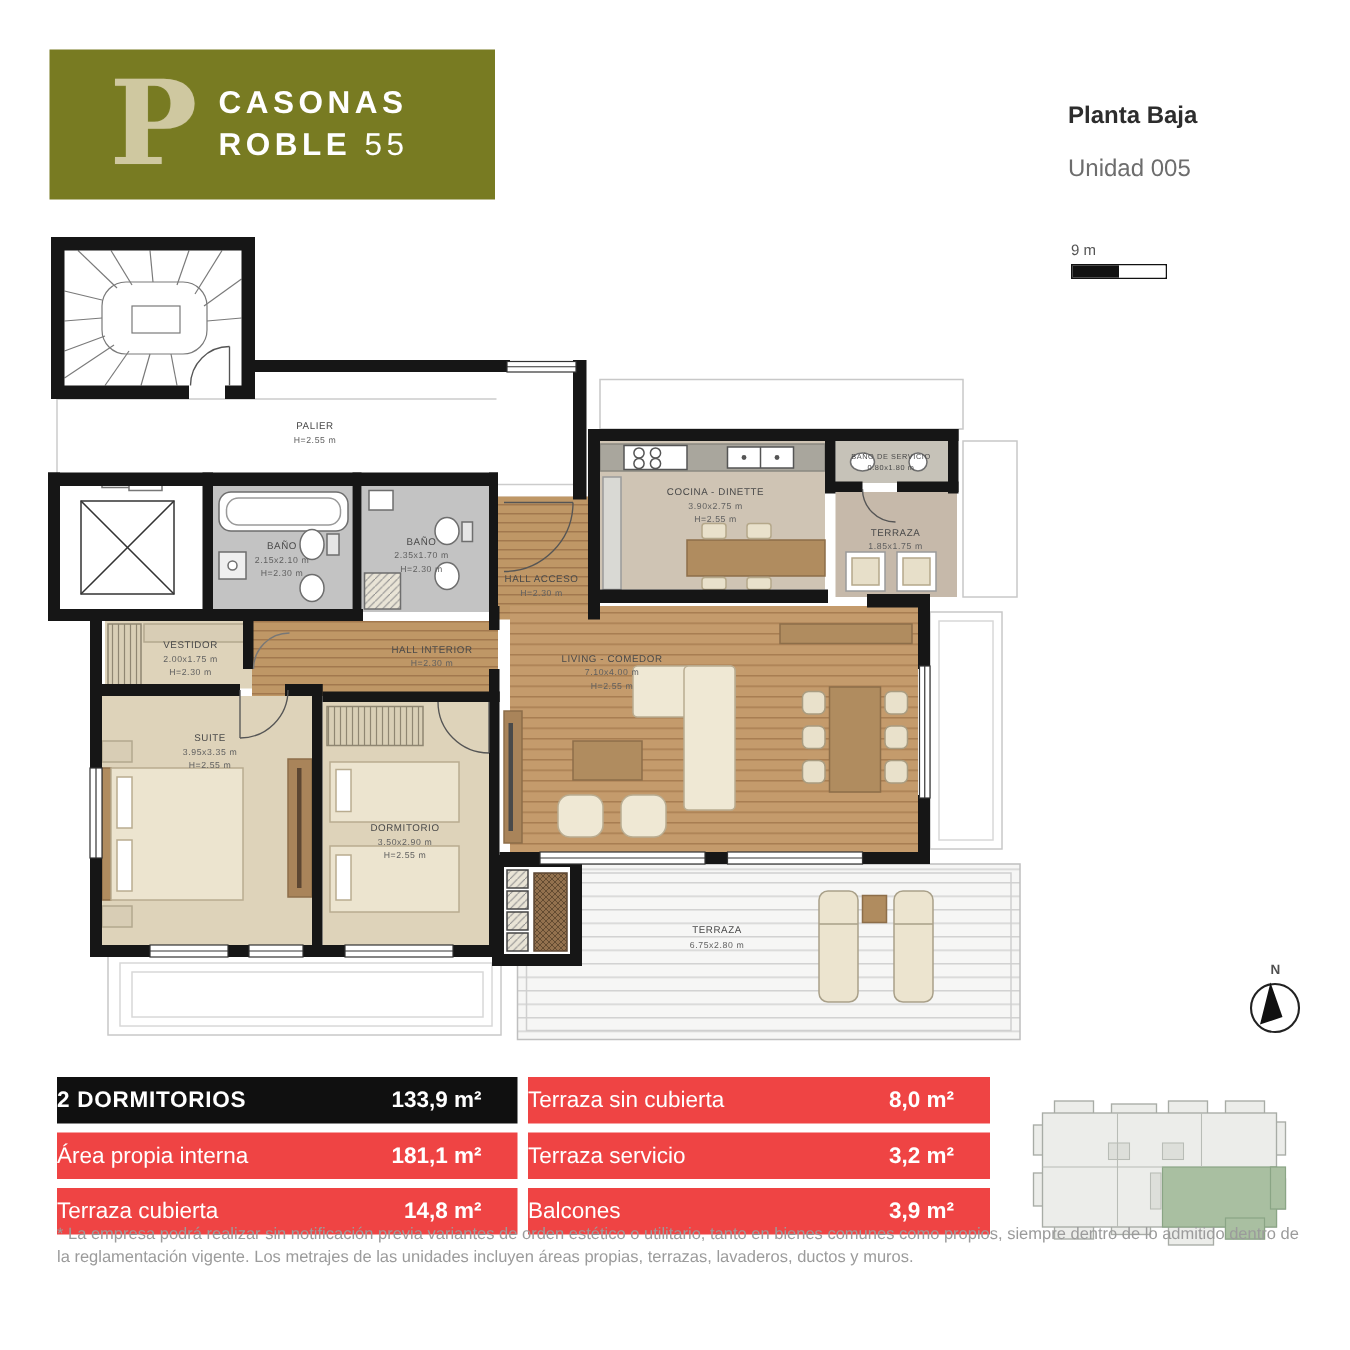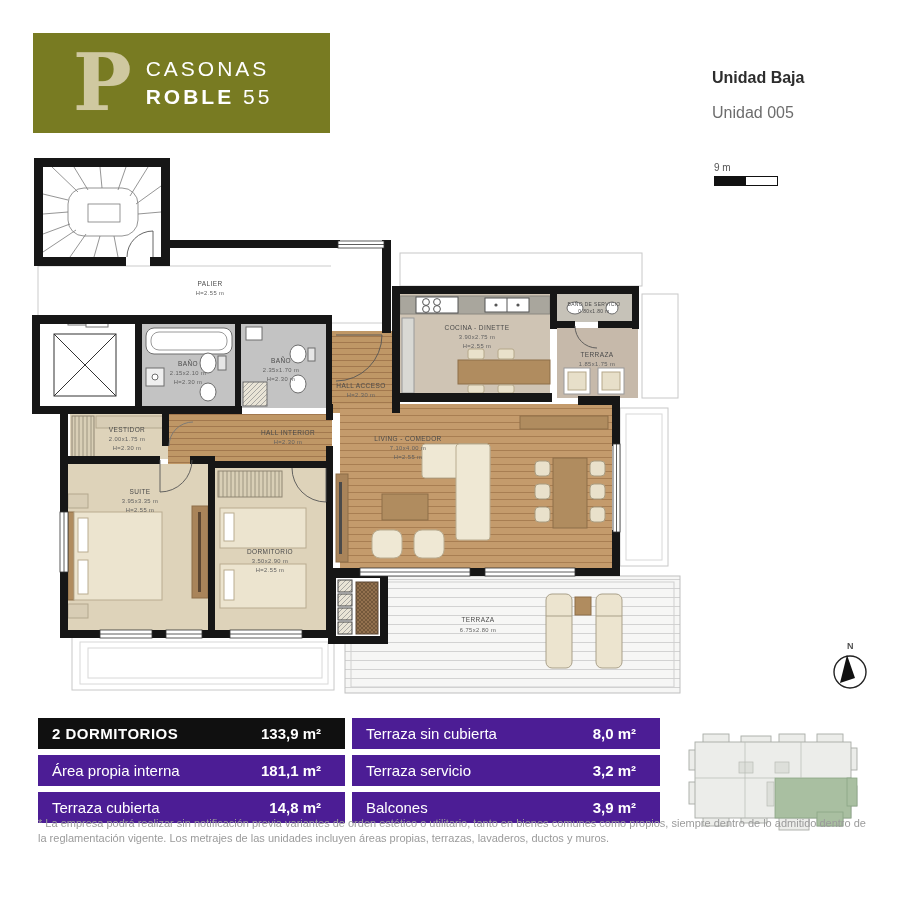--- a/index.html
+++ b/index.html
@@ -5,39 +5,39 @@
   html,body{margin:0;padding:0;}
   body{
     width:900px;height:900px;position:relative;background:#ffffff;
     font-family:"Liberation Sans", sans-serif;overflow:hidden;
   }
   
   .logo{position:absolute;left:33px;top:33px;width:297px;height:100px;background:#787b22;display:flex;align-items:center;}
   .logo-p{font-family:"DejaVu Serif", serif;font-weight:700;font-size:78px;line-height:1;color:#cfc8a0;margin-left:40px;
           text-shadow:0 0 1px #8a8c3f;}
   .logo-text{margin-left:14px;color:#ffffff;letter-spacing:3px;font-size:21px;line-height:1.35;}
-  .logo-text .l1{font-weight:400;}
+  .logo-text .l1{font-weight:700;}
   .logo-text .l2 b{font-weight:700;}
   .plan-id{position:absolute;left:712px;top:68px;font-size:16px;line-height:1.2;}
   .plan-id .t{font-weight:700;color:#2d2d2d;}
   .plan-id .s{font-weight:400;color:#6d6d6d;margin-top:16px;}
   
   .scalebar{position:absolute;left:714px;top:162px;font-size:10px;color:#555;}
   .scalebar .bar{margin-top:3px;width:62px;height:8px;border:1px solid #111;display:flex;}
   .scalebar .bar .black{width:50%;height:100%;background:#111;}
   .scalebar .bar .white{width:50%;height:100%;background:#fff;}
   
   .plansvg{position:absolute;left:30px;top:156px;}
   .northsvg{position:absolute;left:824px;top:638px;}
   .keysvg{position:absolute;left:683px;top:726px;}
   
   .areas{position:absolute;left:38px;top:718px;width:622px;display:grid;grid-template-columns:307px 308px;column-gap:7px;row-gap:6px;}
-  .arow{height:31px;display:flex;align-items:center;justify-content:space-between;color:#fff;background:#4c1d95;}
+  .arow{height:31px;display:flex;align-items:center;justify-content:space-between;color:#fff;background:#ef4444;}
   .arow.dark{background:#101010;}
-  .arow .lab{padding-left:14px;font-size:15px;}
+  .arow .lab{font-size:15px;}
   .arow .val{padding-right:24px;font-size:15px;font-weight:600;}
   .arow.dark .lab{font-weight:700;letter-spacing:.5px;}
   .arow.dark .val{font-weight:700;}
   
   .footnote{position:absolute;left:38px;top:816px;width:834px;font-size:11px;line-height:1.4;color:#9b9b9b;}
   
   text{font-family:"Liberation Sans", sans-serif;fill:#4f4f4f;letter-spacing:.4px;}
   .rname{font-size:6.5px;fill:#4a4a4a;}
   .rdim{font-size:5.8px;fill:#5f5f5f;}
   .tiny{font-size:4.9px;fill:#4a4a4a;}
@@ -46,21 +46,21 @@
 <body>
 
 <div class="logo">
   <div class="logo-p">P</div>
   <div class="logo-text">
     <div class="l1">CASONAS</div>
     <div class="l2"><b>ROBLE</b> <span>55</span></div>
   </div>
 </div>
 <div class="plan-id">
-  <div class="t">Unidad Baja</div>
+  <div class="t">Planta Baja</div>
   <div class="s">Unidad 005</div>
 </div>
 
 <div class="scalebar">
   <div>9 m</div>
   <div class="bar">
       <div class="black"></div>
       <div class="white"></div>
     </div>
 </div>

